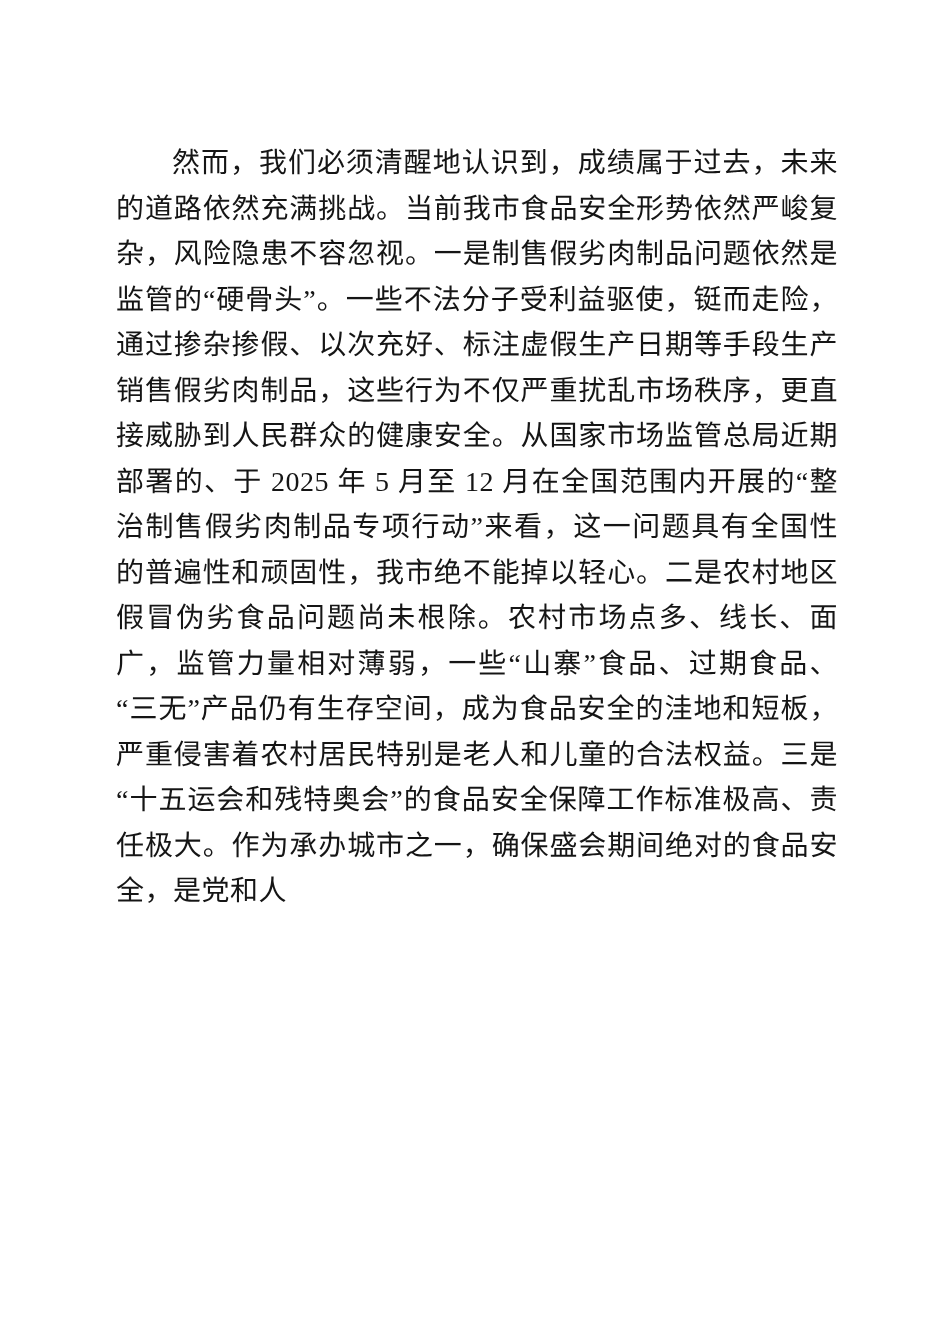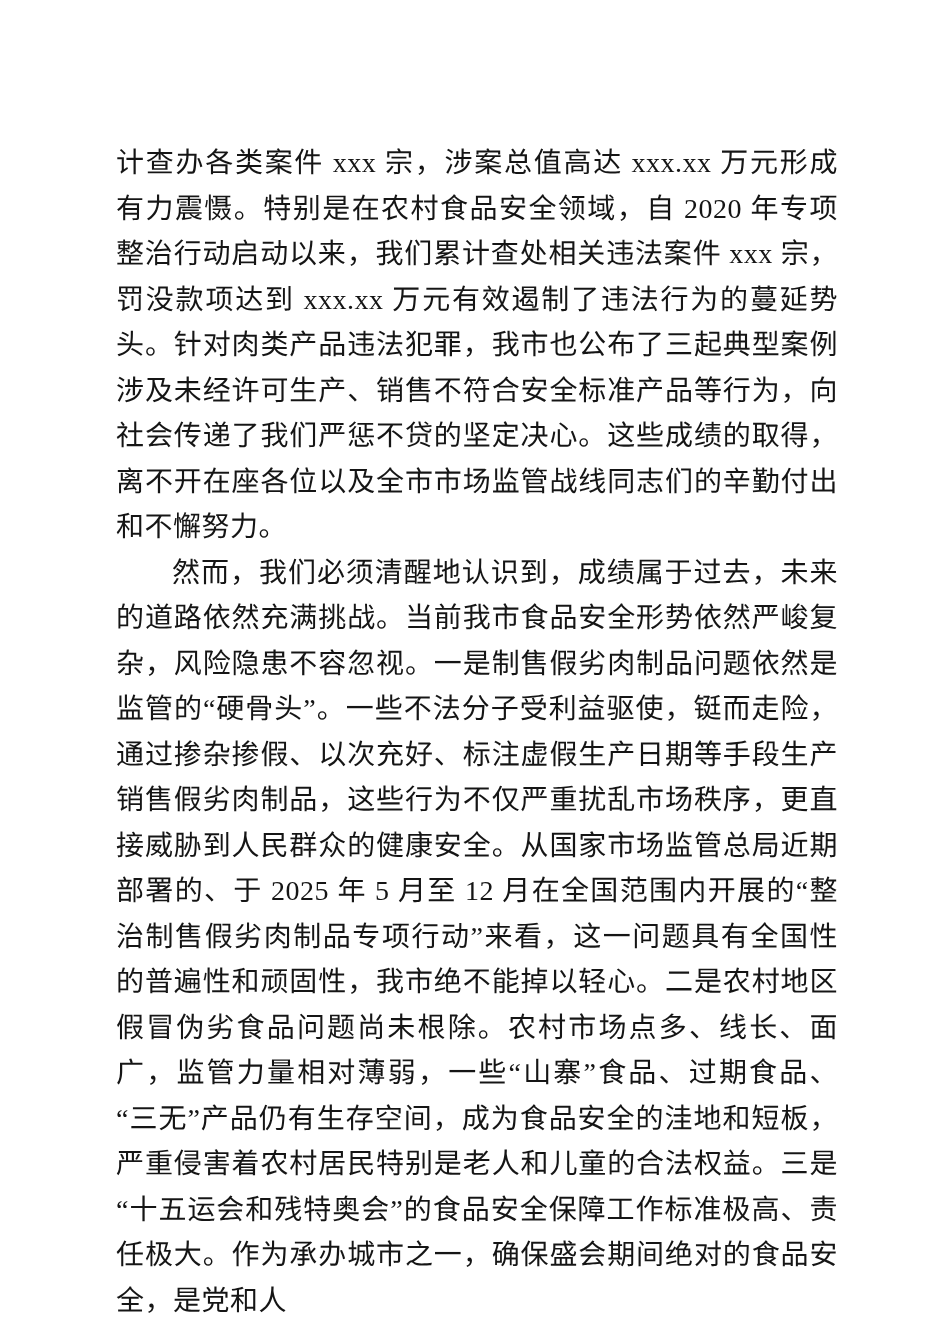--- a/index.html
+++ b/index.html
@@ -28,15 +28,14 @@
     word-break: break-all;
   }
   .para.indent {
     text-indent: 2em;
   }
 </style>
 </head>
 <body>
 
 <div class="page">
-  <p class="para">计查办各类案件 xxx 宗，涉案总值高达 xxx.xx 万元形成有力震慑。特别是在农村食品安全领域，自 2020 年专项整治行动启动以来，我们累计查处相关违法案件 xxx 宗，罚没款项达到 xxx.xx 万元有效遏制了违法行为的蔓延势头。针对肉类产品违法犯罪，我市也公布了三起典型案例涉及未经许可生产、销售不符合安全标准产品等行为，向社会传递了我们严惩不贷的坚定决心。这些成绩的取得，离不开在座各位以及全市市场监管战线同志们的辛勤付出和不懈努力。</p>
   <p class="para indent">然而，我们必须清醒地认识到，成绩属于过去，未来的道路依然充满挑战。当前我市食品安全形势依然严峻复杂，风险隐患不容忽视。一是制售假劣肉制品问题依然是监管的“硬骨头”。一些不法分子受利益驱使，铤而走险，通过掺杂掺假、以次充好、标注虚假生产日期等手段生产销售假劣肉制品，这些行为不仅严重扰乱市场秩序，更直接威胁到人民群众的健康安全。从国家市场监管总局近期部署的、于 2025 年 5 月至 12 月在全国范围内开展的“整治制售假劣肉制品专项行动”来看，这一问题具有全国性的普遍性和顽固性，我市绝不能掉以轻心。二是农村地区假冒伪劣食品问题尚未根除。农村市场点多、线长、面广，监管力量相对薄弱，一些“山寨”食品、过期食品、“三无”产品仍有生存空间，成为食品安全的洼地和短板，严重侵害着农村居民特别是老人和儿童的合法权益。三是“十五运会和残特奥会”的食品安全保障工作标准极高、责任极大。作为承办城市之一，确保盛会期间绝对的食品安全，是党和人</p>
 </div>
 
 </body></html>

